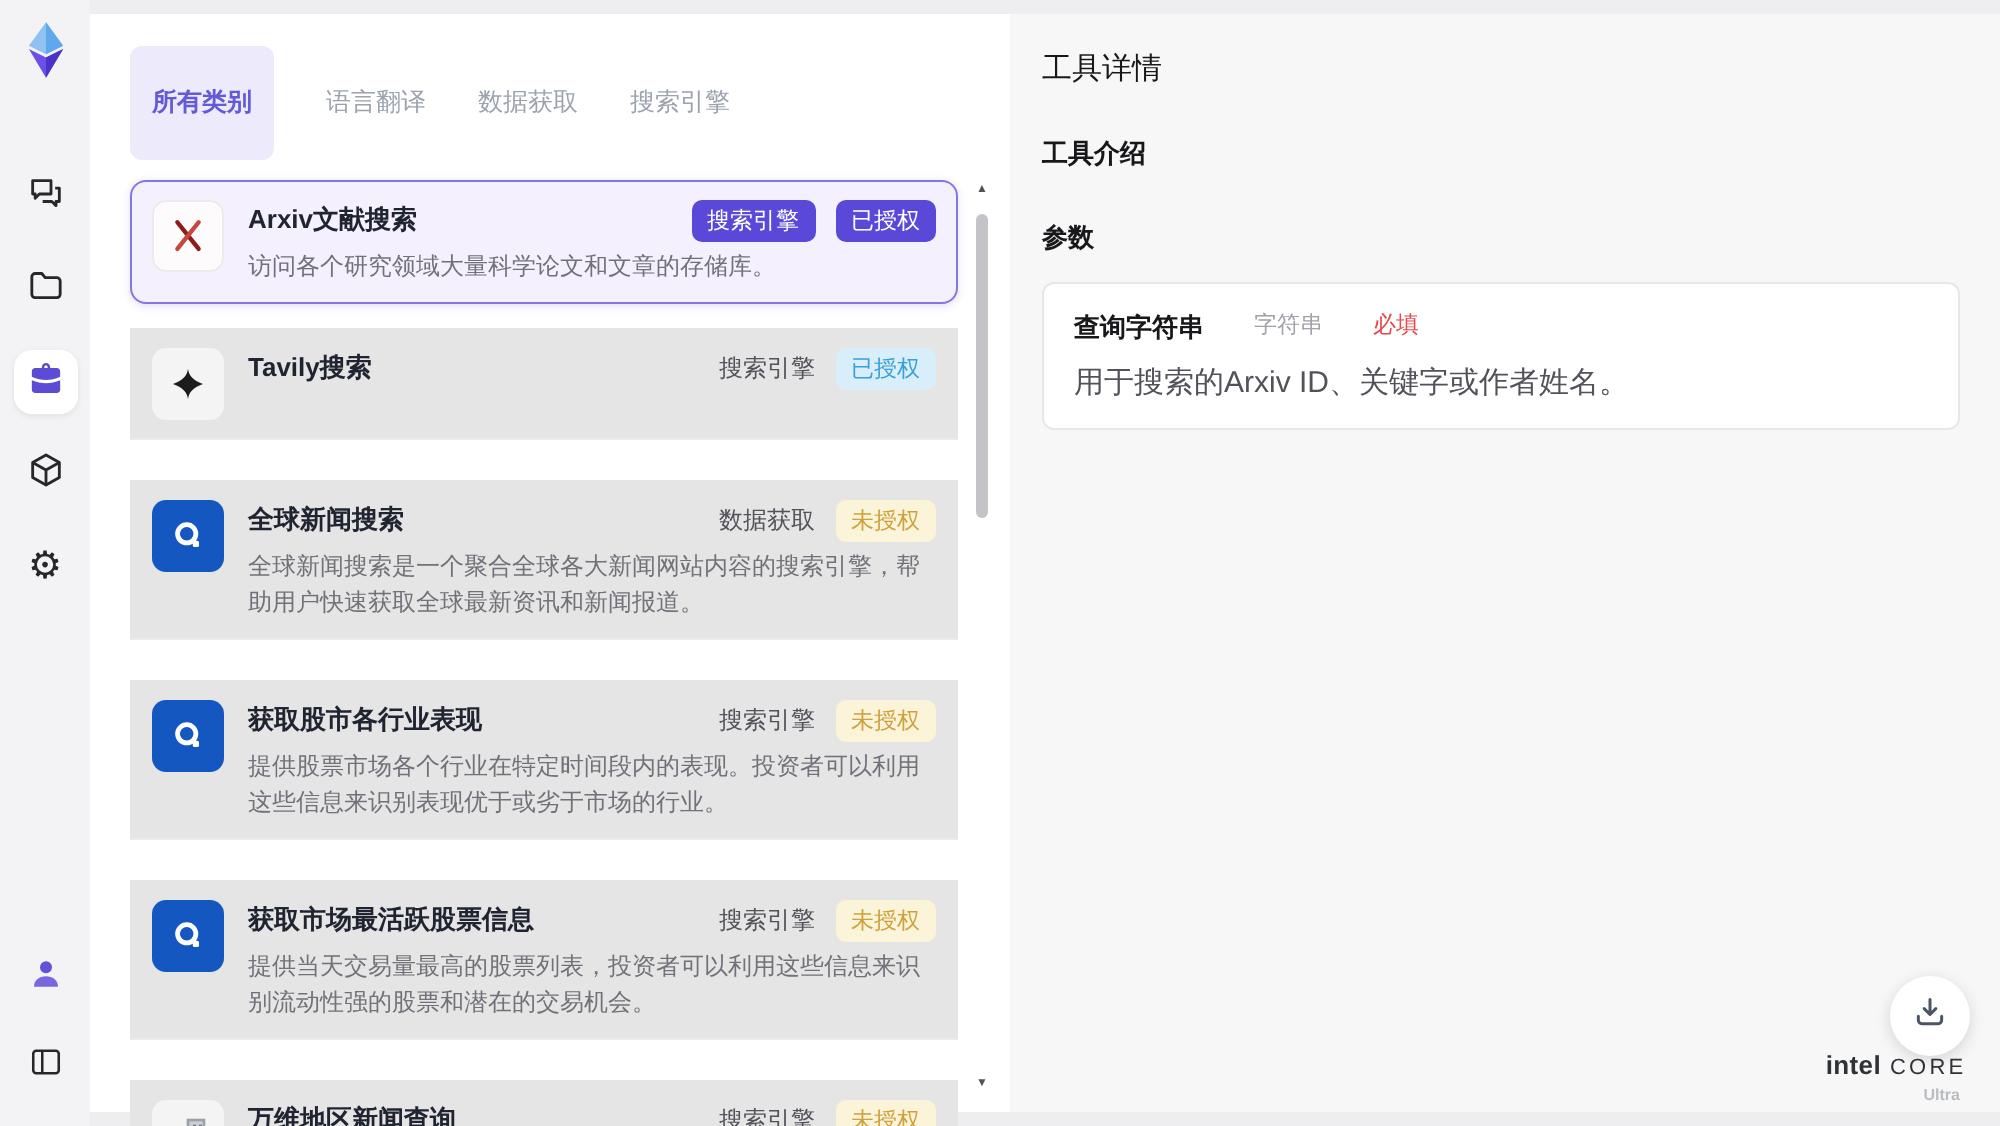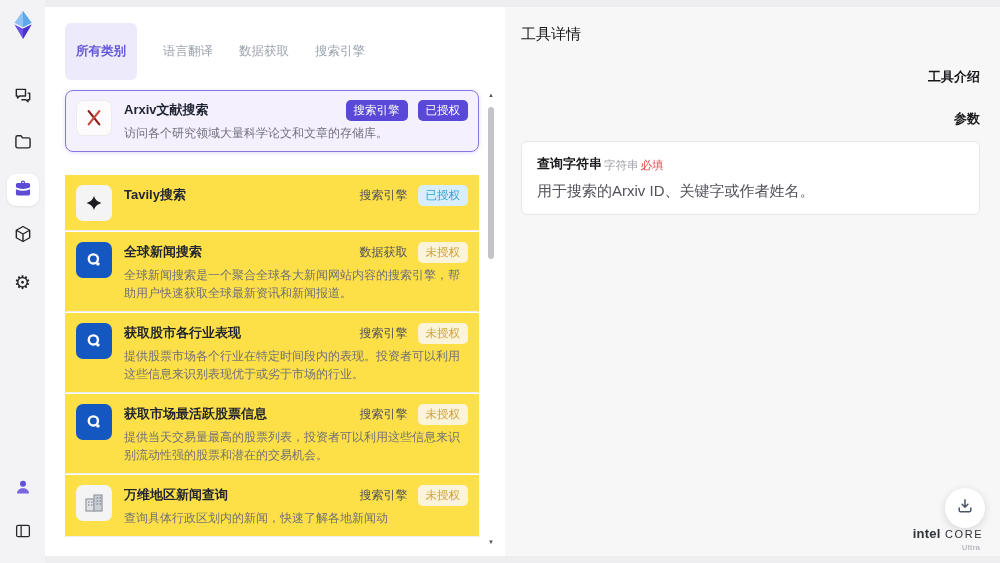--- a/index.html
+++ b/index.html
@@ -21,24 +21,24 @@
 
   
   .list-panel { position:absolute; left:45px; top:7px; width:460px; height:549px;
     background:#ffffff; }
   .panel-title { padding:18px 0 0 20px; font-size:15px; font-weight:700; color:#18181b; }
   .tabs { display:flex; align-items:center; gap:26px; margin:16px 0 10px 20px; }
   .tab { font-size:12.5px; color:#9ca3af; cursor:pointer; padding:5px 0; white-space:nowrap; }
   .tab.active { background:#eceafb; color:#6459d6; padding:20px 11px; border-radius:6px; font-weight:600; }
 
   .tool-list { position:relative; margin:0 26px 0 20px; }
-  .tool-item { display:flex; gap:12px; padding:9px 10px; margin-bottom:1px;
-    border:1px solid transparent; border-bottom:1px solid #ededf0; cursor:pointer; background:#fde047; }
+  .tool-item { display:flex; gap:12px; padding:9px 10px; margin-bottom:20px;
+    border:1px solid transparent; border-bottom:1px solid #ededf0; cursor:pointer; background:#e5e5e5; }
   .tool-item.selected { border:1px solid #8577e2; background:#f5f0fd; border-radius:8px;
-    box-shadow:0 1px 4px rgba(120,100,230,.22); margin-bottom:23px; }
+    box-shadow:0 1px 4px rgba(120,100,230,.22); margin-bottom:12px; }
   .tool-icon { flex:0 0 36px; width:36px; height:36px; border-radius:7px;
     display:flex; align-items:center; justify-content:center; }
   .tile-white { background:#fdfbfb; box-shadow:0 0 0 1px #f0e9e9 inset; }
   .tile-gray  { background:#f4f4f5; }
   .tile-blue  { background:#1557c0; }
   .tool-body { flex:1; min-width:0; }
   .tool-row1 { display:flex; align-items:flex-start; justify-content:space-between; gap:8px; }
   .tool-name { font-size:13px; font-weight:700; color:#1f2430; padding-top:1px; white-space:nowrap; }
   .tool-tags { display:flex; align-items:center; gap:10px; flex-shrink:0; }
   .tag-plain { font-size:12px; color:#52525b; }
@@ -53,25 +53,25 @@
   .scroll-arrow { font-size:6px; color:#52525b; cursor:pointer; line-height:8px; }
   .scroll-track { position:relative; flex:1; width:8px; }
   .scroll-thumb { position:absolute; top:6px; left:1px; width:6px; height:152px;
     background:#c4c4c8; border-radius:3px; cursor:pointer; }
   .scrollbar .scroll-up { margin-bottom:2px; }
 
   
   .detail-panel { position:absolute; left:505px; top:7px; width:495px; height:549px;
     background:#f7f7f8; padding:18px 20px 0 16px; }
   .detail-title { font-size:15px; font-weight:400; color:#18181b; }
-  .section-heading { font-size:13px; font-weight:700; color:#18181b; margin-top:24px;text-align:right; }
+  .section-heading { font-size:13px; font-weight:700; color:#18181b; margin-top:24px; }
   .detail-card { background:#ffffff; border:1px solid #e7e7ea; border-radius:6px;
     padding:13px 15px; margin-top:13px; }
   .intro-text { font-size:12.5px; color:#3f3f46; line-height:1.6; }
-  .param-row1 { display:flex; align-items:flex-end; gap:2px; }
+  .param-row1 { display:flex; align-items:flex-start; gap:25px; }
   .param-name { font-size:13px; font-weight:700; color:#18181b; }
   .param-type { font-size:11.5px; color:#a1a1aa; }
   .param-required { font-size:11.5px; color:#e5484d; }
   .param-desc { font-size:15px; color:#52525b; margin-top:9px; }
 
   
   .fab { position:absolute; left:945px; top:488px; width:40px; height:40px; border-radius:50%;
     background:#ffffff; box-shadow:0 2px 8px rgba(0,0,0,.14); display:flex; align-items:center;
     justify-content:center; cursor:pointer; z-index:6; }
   .brand { position:absolute; right:14px; top:524px; width:76px; text-align:center; z-index:6; }

